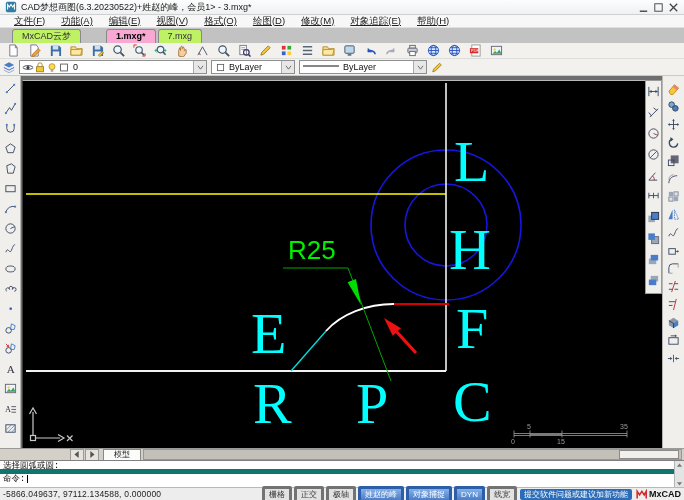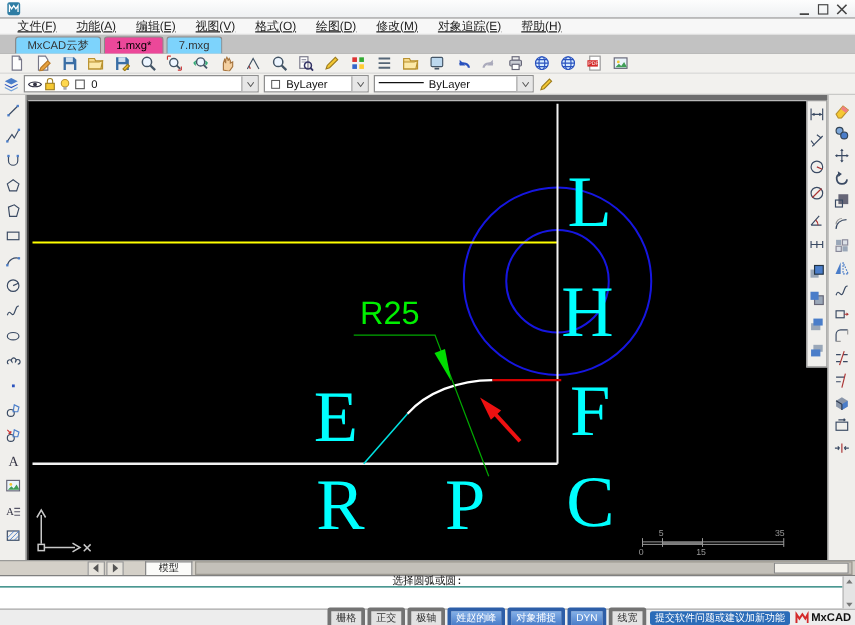--- a/index.html
+++ b/index.html
@@ -10,23 +10,23 @@
   
   .titlebar{left:0;top:0;width:684px;height:15px;background:linear-gradient(#fdfdfd,#eef0f2);
     border-bottom:1px solid #d0d0d0;display:flex;align-items:center;padding:0 4px;box-sizing:border-box;}
   .titlebar .title{font-size:9px;color:#1a1a1a;margin-left:4px;white-space:nowrap;}
   .wincontrols{margin-left:auto;display:flex;gap:2px;}
   .menubar{left:0;top:15px;width:684px;height:13px;background:#f7f7f7;border-bottom:1px solid #e0e0e0;
     display:flex;align-items:center;padding-left:6px;box-sizing:border-box;}
   .menubar span{padding:0 8px;font-size:9.5px;color:#222;cursor:default;text-decoration:underline;}
   .tabbar{left:0;top:28px;width:684px;height:15px;background:#c2c2c2;display:flex;align-items:flex-end;
     padding-left:12px;box-sizing:border-box;}
-  .dtab{height:13px;line-height:13px;padding:0 9px;font-size:9px;background:#7dd3fc;color:#333;
+  .dtab{height:13px;line-height:13px;padding:0 9px;font-size:9px;background:#bef264;color:#333;
     border:1px solid #8a8a8a;border-bottom:none;border-radius:3px 3px 0 0;margin-right:2px;}
-  .dtab.active{background:#ec4899;font-weight:normal;color:#000;}
+  .dtab.active{background:#f9a8d4;font-weight:bold;color:#000;margin-left:23px;}
   .toolbar{left:0;top:43px;width:684px;height:16px;background:#f2f1ee;border-bottom:1px solid #dcdcda;
     display:flex;align-items:center;padding-left:3px;box-sizing:border-box;}
   .toolbar .icn{width:21px;height:15px;}
   .propbar{left:0;top:59px;width:684px;height:17px;background:#f2f1ee;border-bottom:1px solid #c9c9c7;
     display:flex;align-items:center;gap:4px;padding-left:3px;box-sizing:border-box;}
   .combo{height:14px;background:#fff;border:1px solid #8f8f8f;display:flex;align-items:center;
     font-size:9px;box-sizing:border-box;padding-left:2px;}
   .combo .cval{flex:1;padding-left:3px;color:#111;}
   .combo .drop{width:12px;height:12px;background:#e7e7e7;border-left:1px solid #aaa;display:flex;
     align-items:center;justify-content:center;}
@@ -51,27 +51,27 @@
   
   .lt{font-family:"Liberation Serif",serif;font-size:58px;fill:#00ffff;}
   .dimtxt{font-family:"Liberation Sans",sans-serif;font-size:26px;fill:#00f000;}
   .sb{font-family:"Liberation Sans",sans-serif;font-size:7px;fill:#9a9a9a;}
   
   .modelbar{left:0;top:448px;width:684px;height:12px;background:#d4d0c8;border-top:1px solid #9a9a98;
     display:flex;align-items:center;box-sizing:border-box;}
   .modelbar .sp{width:70px;}
   .modelbar .icn{width:12px;height:10px;background:#e6e3dc;border:1px solid #999;margin-right:1px;}
   .mtab{height:10px;line-height:10px;padding:0 10px;background:#fbfbf9;border:1px solid #888;
-    border-bottom:none;font-size:8px;margin-left:16px;}
+    border-bottom:none;font-size:8px;margin-left:3px;}
   .mtrack{flex:1;height:9px;background:#c3c0b9;border:1px solid #9b9890;margin:0 2px;position:relative;}
   .mthumb{position:absolute;right:2px;top:0;width:58px;height:7px;background:#f2f0ea;border:1px solid #8a8a8a;}
   .cmdwin{left:0;top:460px;width:684px;height:27px;background:#fff;border-top:1px solid #808080;
     font-family:"DejaVu Sans Mono",monospace;font-size:8.5px;color:#111;box-sizing:border-box;}
   .cmdrow{height:8px;line-height:8px;padding:0 3px;white-space:pre;}
-  .cmdrow.sep{border-bottom:1px solid #0f766e;text-align:center;}
+  .cmdrow.sep{border-bottom:5px solid #0f766e;}
   .cursor{display:inline-block;width:1px;height:8px;background:#000;vertical-align:middle;margin-left:2px;}
   .cmdscroll{position:absolute;right:0;top:0;width:9px;height:26px;background:#e4e4e4;
     border-left:1px solid #b5b5b5;display:flex;flex-direction:column;justify-content:space-between;align-items:center;}
   .cmdscroll .icn{width:9px;height:8px;}
   .statusbar{left:0;top:487px;width:684px;height:13px;background:#ededed;border-top:1px solid #b9b9b9;
     display:flex;align-items:center;box-sizing:border-box;padding:0 3px;font-size:9px;}
   .coords{font-size:8.5px;color:#222;letter-spacing:.2px;}
   .statusbar .grow{flex:1;}
   .tgl{height:11px;line-height:11px;padding:0 4px;margin-left:2px;background:#e2e2e2;border:3px solid #737373;
     font-size:8px;color:#333;border-radius:2px;}
@@ -83,20 +83,21 @@
 </head>
 <body>
 
 <div class="abs titlebar">
   <span class="icn" style="width:13px;height:13px">
     <svg width="12" height="12" viewBox="0 0 14 14">
         <rect x="1" y="1" width="12" height="12" rx="2" fill="#2e7da4"></rect>
         <path d="M3 10V4l2 3 2-3 2 3 2-3v6" stroke="#fff" fill="none" stroke-width="1.2"></path>
       </svg>
   </span>
+  <span class="title">CAD梦想画图(6.3.20230522)+姓赵的峰，会员1&gt; - 3.mxg*</span>
   <span class="wincontrols">
       <span class="icn">
         <svg width="13" height="13" viewBox="0 0 14 14">
           <path d="M3 11h8" stroke="#444" stroke-width="1.5"></path>
         </svg>
       </span>
       <span class="icn">
         <svg width="13" height="13" viewBox="0 0 14 14">
           <rect x="3" y="3" width="8" height="8" fill="none" stroke="#444"></rect>
         </svg>
@@ -697,35 +698,37 @@
       </span>
     </span>
   <div class="mtab">模型</div>
   <div class="mtrack">
       <div class="mthumb"></div>
     </div>
 </div>
 
 <div class="abs cmdwin">
   <div class="cmdrow sep">选择圆弧或圆:</div>
+  <div class="cmdrow"><span>命令:</span><span class="cursor"></span></div>
   <div class="cmdscroll">
       <span class="icn">
         <svg width="13" height="13" viewBox="0 0 14 14">
           <path d="M3 9l4-5 4 5z" fill="#777"></path>
         </svg>
       </span>
       <span class="icn">
         <svg width="13" height="13" viewBox="0 0 14 14">
           <path d="M3 5l4 5 4-5z" fill="#777"></path>
         </svg>
       </span>
     </div>
 </div>
 
 <div class="abs statusbar">
+  <span class="coords">-5866.049637, 97112.134588,  0.000000</span>
   <span class="grow"></span>
   <div class="tgl">栅格</div>
   <div class="tgl">正交</div>
   <div class="tgl">极轴</div>
   <div class="tgl on">姓赵的峰</div>
   <div class="tgl on">对象捕捉</div>
   <div class="tgl on">DYN</div>
   <div class="tgl">线宽</div>
   <div class="feedback">提交软件问题或建议加新功能</div>
   <span class="logo">

